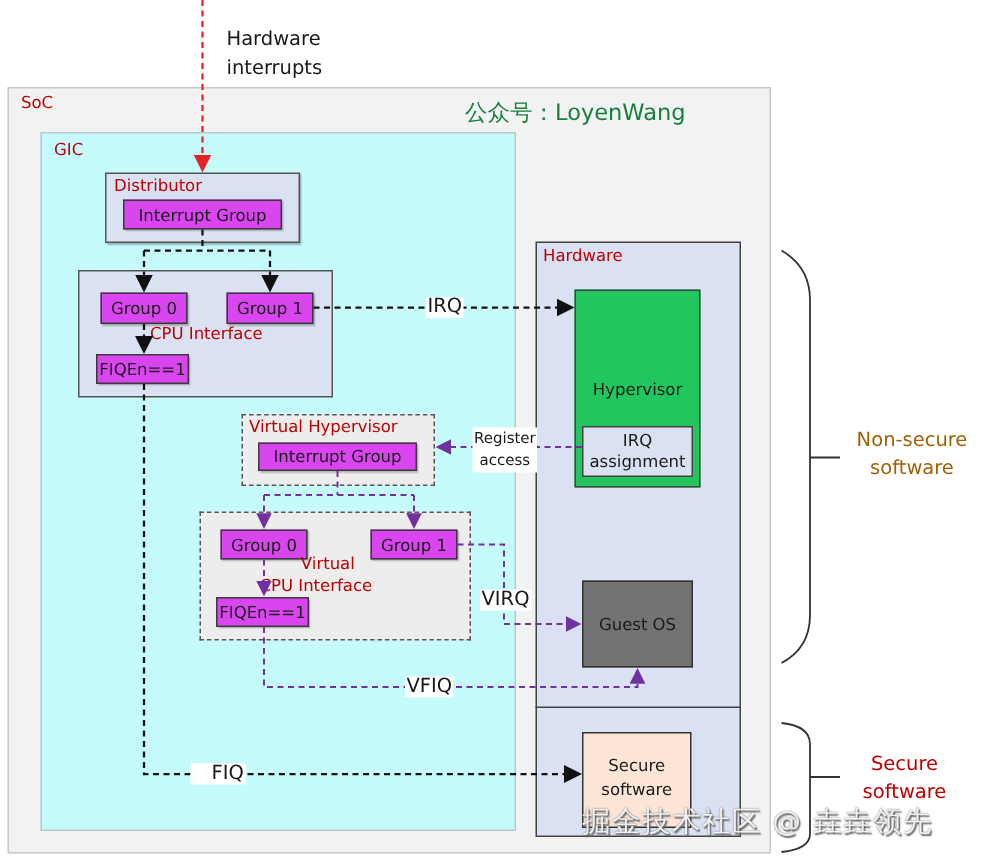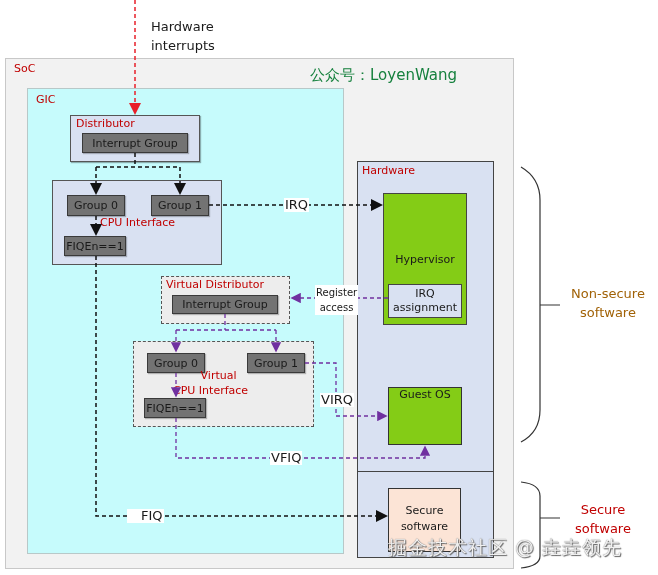--- a/index.html
+++ b/index.html
@@ -1,21 +1,21 @@
 <!DOCTYPE html>
 <html><head>
 <meta charset="utf-8">
 <style>
   html, body { margin:0; padding:0; background:#ffffff; }
   body { width:658px; height:575px; position:relative; overflow:hidden;
          font-family:"DejaVu Sans", sans-serif; font-size:11px; color:#1a1a1a; }
   .abs { position:absolute; }
   .box { position:absolute; box-sizing:border-box; }
   .lbl-red { color:#c00000; font-size:11px; }
-  .inner { position:absolute; box-sizing:border-box; background:#737373; border:1.5px solid #3a3a3a;
+  .inner { position:absolute; box-sizing:border-box; background:#d946ef; border:1.5px solid #3a3a3a;
            display:flex; align-items:center; justify-content:center; font-size:11px; color:#1a1a1a;
            box-shadow:1px 1px 1px rgba(0,0,0,0.25); }
   .tlabel { position:absolute; background:#ffffff; font-size:13px; line-height:14px; padding:0 1px; color:#1a1a1a; }
   svg.overlay { position:absolute; left:0; top:0; }
   .center { text-align:center; }
 </style>
 </head>
 <body>
 
 <div class="abs" style="left:151px;top:17px;font-size:13px;line-height:19px;">
@@ -38,47 +38,47 @@
 </div>
 <div class="inner" style="left:82px;top:133px;width:106px;height:20px;">Interrupt Group</div>
 
 <div class="box" style="left:52px;top:180px;width:170px;height:85px;background:#d9e1f2;border:1.5px solid #555;"></div>
 <div class="inner" style="left:67px;top:195px;width:58px;height:21px;">Group 0</div>
 <div class="inner" style="left:151px;top:195px;width:58px;height:21px;">Group 1</div>
 <span class="abs lbl-red" style="left:100px;top:216px;">CPU Interface</span>
 <div class="inner" style="left:64px;top:236px;width:62px;height:20px;">FIQEn==1</div>
 
 <div class="box" style="left:161px;top:276px;width:129px;height:48px;background:#ededed;border:1.5px dashed #555;">
-  <span class="abs lbl-red" style="left:4px;top:1px;">Virtual Distributor</span>
+  <span class="abs lbl-red" style="left:4px;top:1px;">Virtual Hypervisor</span>
 </div>
 <div class="inner" style="left:172px;top:295px;width:106px;height:19px;">Interrupt Group</div>
 
 <div class="box" style="left:133px;top:341px;width:181px;height:86px;background:#ededed;border:1.5px dashed #555;"></div>
 <div class="inner" style="left:147px;top:353px;width:58px;height:20px;">Group 0</div>
 <div class="inner" style="left:247px;top:353px;width:58px;height:20px;">Group 1</div>
 <div class="abs lbl-red center" style="left:185px;top:368px;line-height:15px;">
   <div style="padding-left:4px;">Virtual</div>
   <div style="margin-left:-12px;">CPU Interface</div>
 </div>
 <div class="inner" style="left:144px;top:398px;width:62px;height:20px;">FIQEn==1</div>
 
 <div class="box" style="left:357px;top:161px;width:137px;height:397px;background:#d9e1f2;border:1.5px solid #444;">
   <span class="abs lbl-red" style="left:4px;top:2px;">Hardware</span>
 </div>
 <div class="abs" style="left:357px;top:471px;width:137px;height:0;border-top:1.5px solid #444;"></div>
 
-<div class="box" style="left:383px;top:193px;width:84px;height:132px;background:#84cc16;border:1.5px solid #444;">
+<div class="box" style="left:383px;top:193px;width:84px;height:132px;background:#22c55e;border:1.5px solid #444;">
   <span class="abs" style="left:0;width:100%;text-align:center;top:59px;">Hypervisor</span>
 </div>
 <div class="box center" style="left:388px;top:284px;width:74px;height:34px;background:#d9e1f2;border:1.5px solid #444;line-height:14px;padding-top:2px;">
   <div>IRQ</div>
   <div>assignment</div>
 </div>
 
-<div class="box" style="left:388px;top:387px;width:74px;height:58px;background:#84cc16;border:1.5px solid #333;display:flex;justify-content:center;">
+<div class="box" style="left:388px;top:387px;width:74px;height:58px;background:#737373;border:1.5px solid #333;display:flex;align-items:center;justify-content:center;">
   <span>Guest OS</span>
 </div>
 
 <div class="box center" style="left:388px;top:488px;width:73px;height:64px;background:#fce4d6;border:1.5px solid #333;line-height:16px;padding-top:14px;">
   <div>Secure</div>
   <div>software</div>
 </div>
 
 <svg class="overlay" width="658" height="575">
   <defs>

